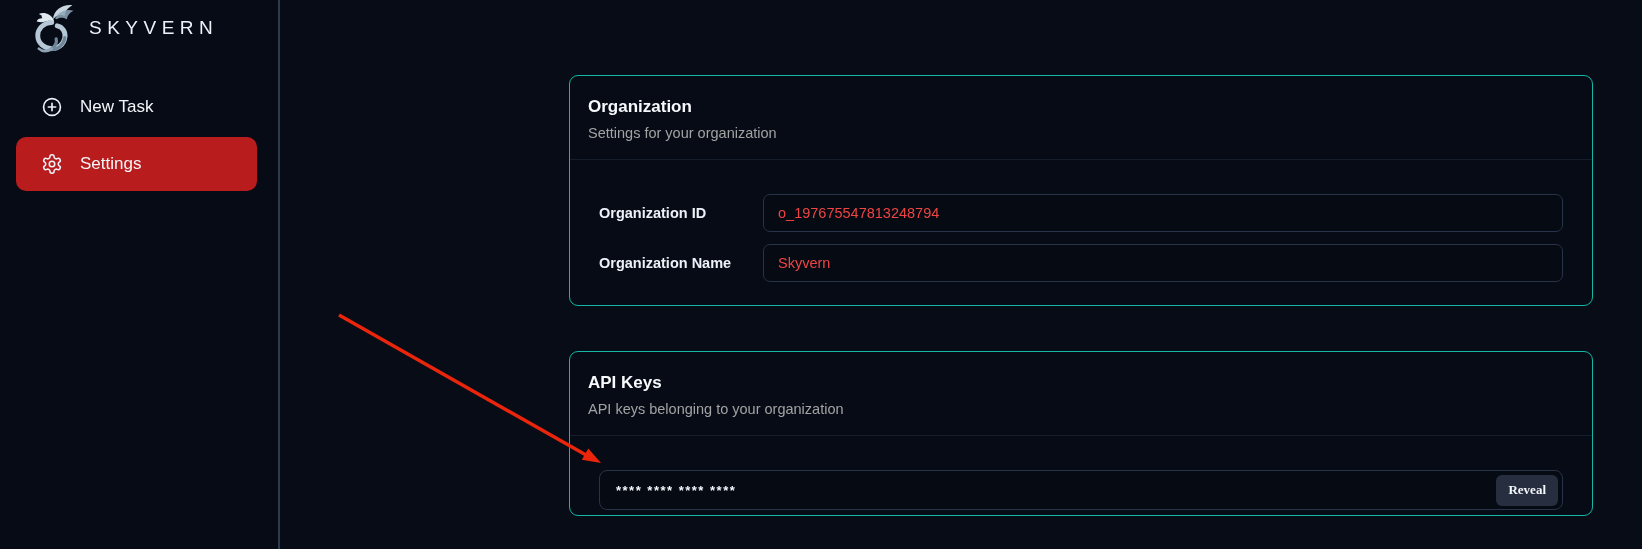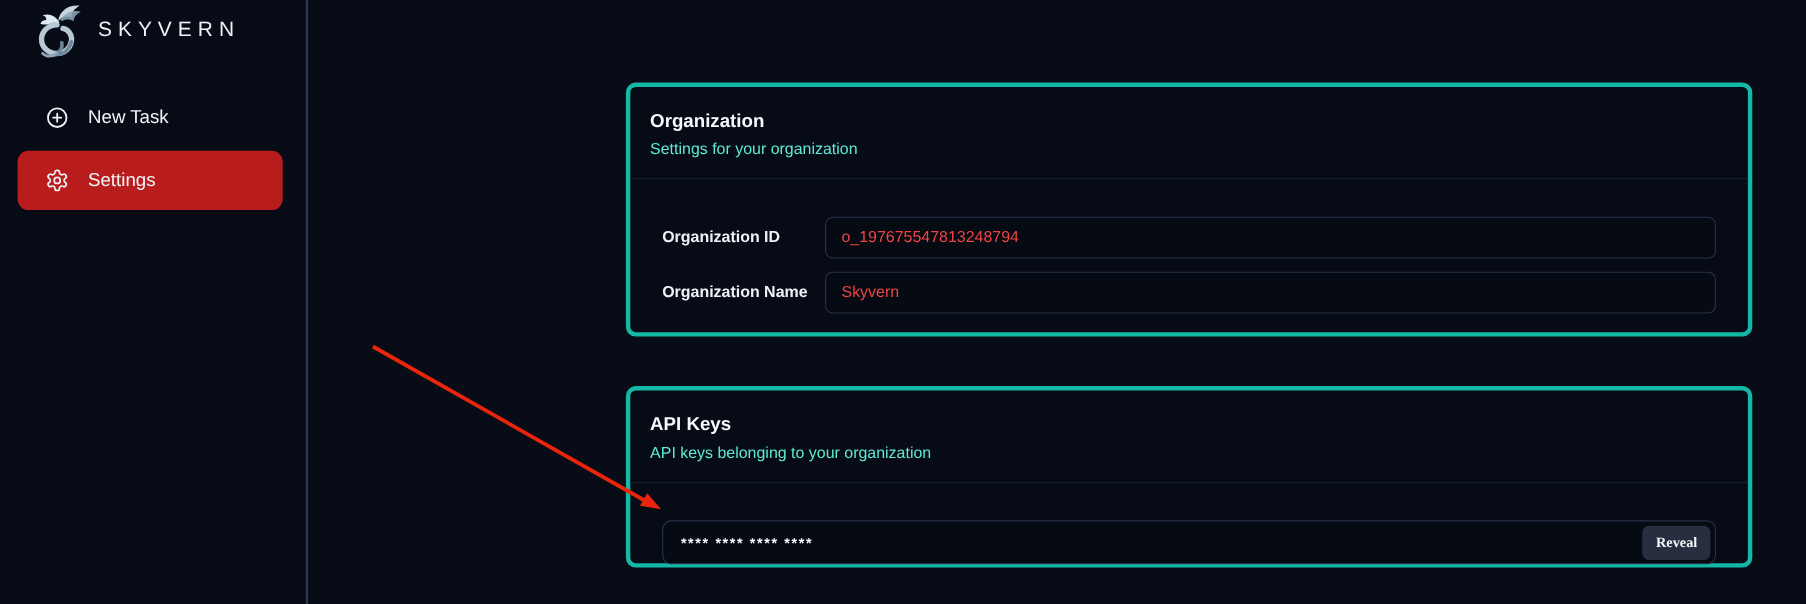--- a/index.html
+++ b/index.html
@@ -35,35 +35,35 @@
     border-radius:10px; cursor:pointer;
     color:#f2f5f9; font-size:17px;
   }
   .nav-item.active { background:#b91c1c; }
   .nav-icon { width:22px; height:22px; flex:none; display:block; }
 
   
   .card {
     position:absolute; left:569px; width:1024px;
     background:#060b15;
-    border:4px solid #14b8a6;
+    border:1px solid #14b8a6;
     border-radius:9px;
   }
   .card-org { top:75px;  height:231px; }
   .card-api { top:351px; height:165px; }
   .card-header {
     padding:22px 18px 18px 18px;
     border-bottom:1px solid #151e2d;
   }
   .card-title { font-size:17px; font-weight:700; line-height:18px; color:#f7f9fc; }
-  .card-subtitle { margin-top:9px; font-size:14.5px; line-height:16px; color:#5eead4; }
+  .card-subtitle { margin-top:9px; font-size:14.5px; line-height:16px; color:#a3a3a3; }
 
   .card-body-org { padding:34px 29px 0 29px; }
   .field-row {
-    display:flex; align-items:center; gap:16px;
+    display:flex; align-items:center; gap:32px;
     height:38px; margin-bottom:12px;
   }
   .field-label {
     width:132px; flex:none;
     font-size:14.5px; font-weight:600; color:#eef2f8; white-space:nowrap;
   }
   .text-input {
     flex:1; height:38px;
     background:#050a13;
     border:1px solid #28334a; border-radius:7px;

